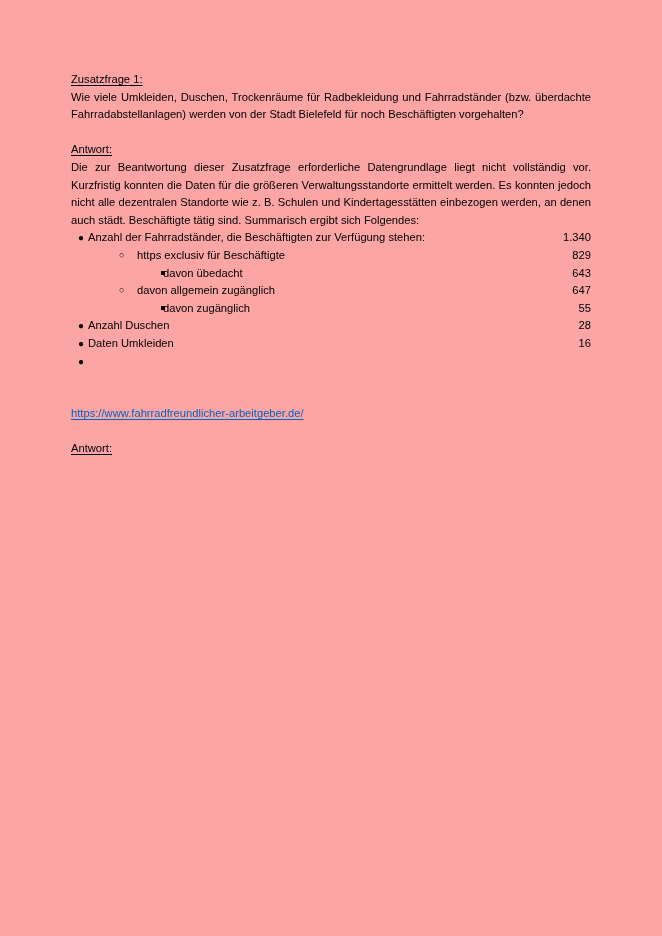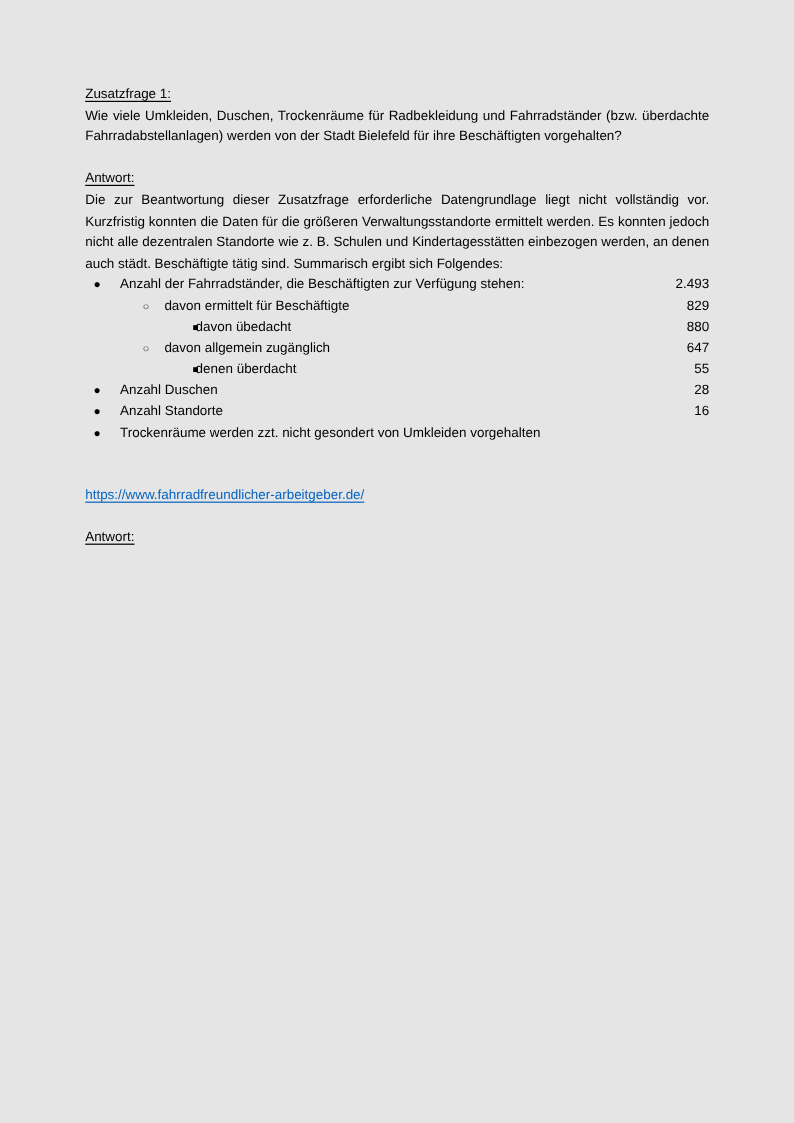--- a/index.html
+++ b/index.html
@@ -13,21 +13,21 @@
     height: 936px;
     font-family: "Liberation Sans", sans-serif;
     color: #000000;
     -webkit-font-smoothing: antialiased;
   }
 
   .page {
     position: relative;
     width: 662px;
     height: 936px;
-    background: #e5e5e5;
+    background: #fca5a5;
     box-sizing: border-box;
     padding: 71px 71px 0 71px;
   }
 
   .content {
     width: 520px;
     font-size: 11.2px;
     line-height: 17.6px;
   }
 
@@ -100,21 +100,21 @@
     position: absolute;
     top: 0;
     right: 0;
     line-height: 17.6px;
     text-align: right;
     white-space: nowrap;
   }
 
   
   .lvl1 > .marker { left: 7px;  font-size: 10px; }
-  .lvl1 > .lbl    { left: 29px; }
+  .lvl1 > .lbl    { left: 17px; }
   
   .lvl2 > .marker { left: 48px; font-size: 9px; }
   .lvl2 > .lbl    { left: 66px; }
   
   .lvl3 > .marker { left: 90px; font-size: 7.5px; position:absolute; top:0; }
   .lvl3 > .lbl    { left: 92px; }
 
   .sq {
     display: inline-block;
     width: 4px;
@@ -133,74 +133,73 @@
     cursor: pointer;
   }
 </style>
 </head>
 <body>
 
 <div class="page">
   <div class="content">
 
     <div class="heading">Zusatzfrage 1:</div>
-    <div class="para">Wie viele Umkleiden, Duschen, Trockenräume für Radbekleidung und Fahrradständer (bzw. überdachte Fahrradabstellanlagen) werden von der Stadt Bielefeld für ihre Beschäftigten vorgehalten?</div>
+    <div class="para">Wie viele Umkleiden, Duschen, Trockenräume für Radbekleidung und Fahrradständer (bzw. überdachte Fahrradabstellanlagen) werden von der Stadt Bielefeld für noch Beschäftigten vorgehalten?</div>
 
     <div class="spacer-line"></div>
 
     <div class="heading">Antwort:</div>
     <div class="para">Die zur Beantwortung dieser Zusatzfrage erforderliche Datengrundlage liegt nicht vollständig vor. Kurzfristig konnten die Daten für die größeren Verwaltungsstandorte ermittelt werden. Es konnten jedoch nicht alle dezentralen Standorte wie z. B. Schulen und Kindertagesstätten einbezogen werden, an denen auch städt. Beschäftigte tätig sind. Summarisch ergibt sich Folgendes:</div>
 
     <div class="list">
 
       <div class="li-row lvl1">
         <span class="marker">●</span>
         <span class="lbl">Anzahl der Fahrradständer, die Beschäftigten zur Verfügung stehen:</span>
-        <span class="val">2.493</span>
+        <span class="val">1.340</span>
       </div>
 
       <div class="li-row lvl2">
         <span class="marker">○</span>
-        <span class="lbl">davon ermittelt für Beschäftigte</span>
+        <span class="lbl">https exclusiv für Beschäftigte</span>
         <span class="val">829</span>
       </div>
 
       <div class="li-row lvl3">
         <span class="marker"><span class="sq"></span></span>
         <span class="lbl">davon übedacht</span>
-        <span class="val">880</span>
+        <span class="val">643</span>
       </div>
 
       <div class="li-row lvl2">
         <span class="marker">○</span>
         <span class="lbl">davon allgemein zugänglich</span>
         <span class="val">647</span>
       </div>
 
       <div class="li-row lvl3">
         <span class="marker"><span class="sq"></span></span>
-        <span class="lbl">denen überdacht</span>
+        <span class="lbl">davon zugänglich</span>
         <span class="val">55</span>
       </div>
 
       <div class="li-row lvl1">
         <span class="marker">●</span>
         <span class="lbl">Anzahl Duschen</span>
         <span class="val">28</span>
       </div>
 
       <div class="li-row lvl1">
         <span class="marker">●</span>
-        <span class="lbl">Anzahl Standorte</span>
+        <span class="lbl">Daten Umkleiden</span>
         <span class="val">16</span>
       </div>
 
       <div class="li-row lvl1">
         <span class="marker">●</span>
-        <span class="lbl">Trockenräume werden zzt. nicht gesondert von Umkleiden vorgehalten</span>
         <span class="val"></span>
       </div>
 
     </div>
 
     <div class="spacer-block"></div>
 
     <div>
       <span class="link">https://www.fahrradfreundlicher-arbeitgeber.de/</span>
     </div>

